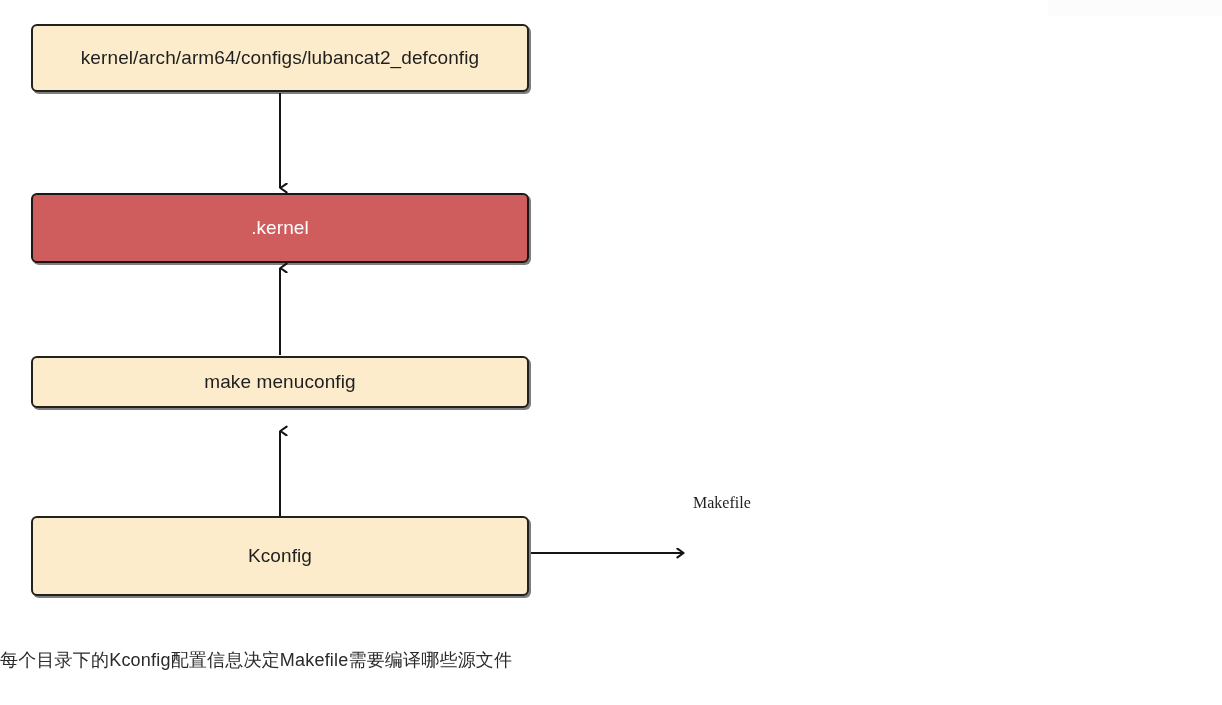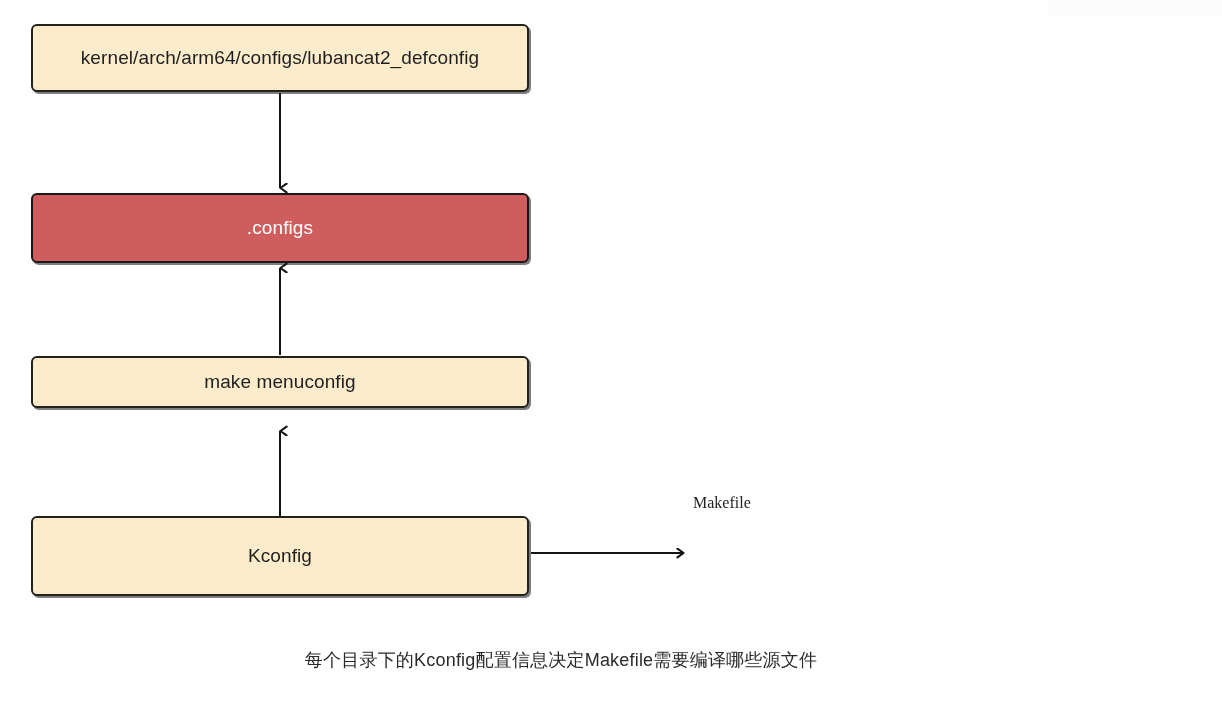--- a/index.html
+++ b/index.html
@@ -83,21 +83,20 @@
     font-family: Liberation Serif, serif;
   }
   #label-makefile { left: 693px; top: 494px; }
 
   
   .caption {
     position: absolute;
     left: 0;
     top: 648px;
     width: 1122px;
-    text-align: center;
     font-size: 18px;
     color: #2a2a2a;
     letter-spacing: 0.2px;
   }
 
   
   .edges {
     position: absolute;
     inset: 0;
     pointer-events: none;
@@ -130,21 +129,21 @@
     <line x1="280" y1="517" x2="280" y2="431" stroke="#141414" stroke-width="2" marker-end="url(#arrow-up)"></line>
 
     <line x1="531" y1="553" x2="684" y2="553" stroke="#141414" stroke-width="2" marker-end="url(#arrow-right)"></line>
   </svg>
 
   <div class="node node-yellow" id="node-defconfig">
     <span>kernel/arch/arm64/configs/lubancat2_defconfig</span>
   </div>
 
   <div class="node node-red" id="node-config">
-    <span>.configs</span>
+    <span>.kernel</span>
   </div>
 
   <div class="node node-yellow" id="node-menuconfig">
     <span>make menuconfig</span>
   </div>
 
   <div class="node node-yellow" id="node-kconfig">
     <span>Kconfig</span>
   </div>
 

